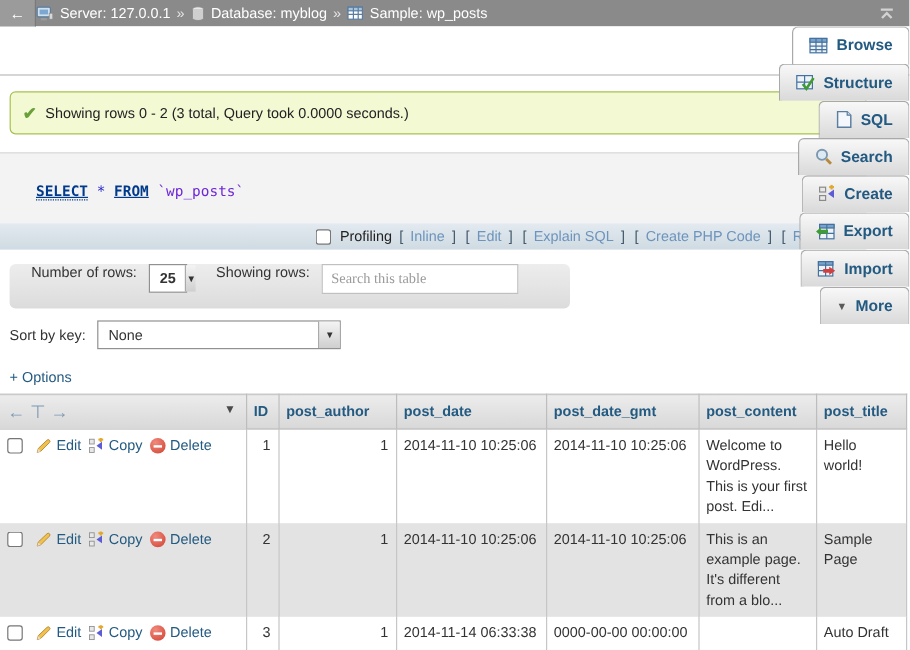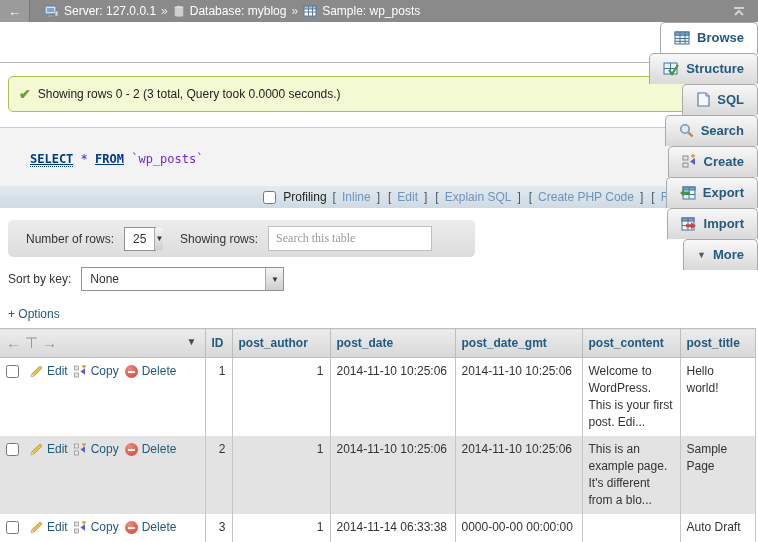--- a/index.html
+++ b/index.html
@@ -3,21 +3,21 @@
 <meta charset="utf-8">
 <style>
   * { box-sizing: border-box; margin: 0; padding: 0; }
   html, body { width: 758px; height: 542px; overflow: hidden; background: #fff;
     font-family: "Liberation Sans", sans-serif; font-size: 12px; color: #333; }
 
   
   .topbar { height: 22px; background: #8a8a8a; display: flex; align-items: center; color: #fff; }
   .back-btn { width: 30px; height: 22px; background: #9b9b9b; border-right: 1px solid #7a7a7a;
     display: flex; align-items: center; justify-content: center; color: #fff; font-size: 13px; cursor: pointer; }
-  .crumbs { display: flex; align-items: center; gap: 5px; padding-left: 14px; flex: 1; font-size: 12px; }
+  .crumbs { display: flex; align-items: center; gap: 5px; flex: 1; font-size: 12px; }
   .crumb-sep { color: #e5e5e5; }
   .collapse-btn { padding-right: 12px; cursor: pointer; display: flex; align-items: center; }
   .mini-icon { display: inline-block; vertical-align: middle; }
 
   
   .tabstrip { height: 41px; background: #fff; border-bottom: 1px solid #bbb;
     display: flex; align-items: flex-end; padding-left: 5px; flex-direction: column; }
   .tab { display: flex; align-items: center; gap: 7px; padding: 7px 13px 8px 13px;
     border: 1px solid #a9a9a9; border-bottom: none; border-radius: 5px 5px 0 0;
     background: linear-gradient(#f8f8f8, #d9d9d9); margin-right: 0px;
@@ -40,29 +40,29 @@
   .op { color: #2a2ace; }
   .ident { color: #6d28d9; }
   .profiling-bar { background: linear-gradient(#e3eaf0, #cfdae2); padding: 4px 8px;
     display: flex; align-items: center; justify-content: flex-end; gap: 4px; color: #222; }
   .profiling-bar input { margin-right: 3px; }
   .bracket { color: #43596b; margin: 0 2px; }
   .plink { color: #6d94bc; text-decoration: none; cursor: pointer; }
 
   
   .rowbar { margin: 12px 0 0 8px; width: 467px; height: 37px; border-radius: 5px;
-    background: linear-gradient(#ededed, #dcdcdc); display: flex; align-items: center; gap: 10px; padding-left: 18px; }
+    background: linear-gradient(#ededed, #dcdcdc); display: flex; gap: 10px; padding-left: 18px; }
   .lbl { color: #333; }
   .select-box { background: #fff; border: 1px solid #919191; height: 24px;
     display: inline-flex; align-items: center; cursor: pointer; }
   .select-box .val { padding: 0 8px; flex: 1; }
   .select-btn { width: 18px; height: 22px; margin: 0; border-left: 1px solid #aaa;
     background: linear-gradient(#f4f4f4, #cfcfcf); display: flex; align-items: center; justify-content: center; }
   .select-btn .caret { font-size: 8px; color: #333; }
-  .rows-select { width: 32px; }
+  .rows-select { width: 32px; font-weight: bold; }
   .filter-input { width: 164px; height: 25px; border: 1px solid #c0c0c0; padding: 0 7px;
     font-family: Liberation Serif, serif; font-size: 12px; color: #333; }
   .filter-input::placeholder { color: #9a9a9a; }
   .sortrow { margin: 10px 0 0 8px; display: flex; align-items: center; gap: 10px; }
   .sort-select { width: 203px; }
   .options-link { margin: 16px 0 0 8px; color: #235a81; cursor: pointer; display: inline-block; }
 
   
   table.results { border-collapse: collapse; margin-top: 7px; table-layout: fixed; width: 755px; }
   .results th { background: linear-gradient(#ececec, #d8d8d8); color: #235a81; font-weight: bold;

